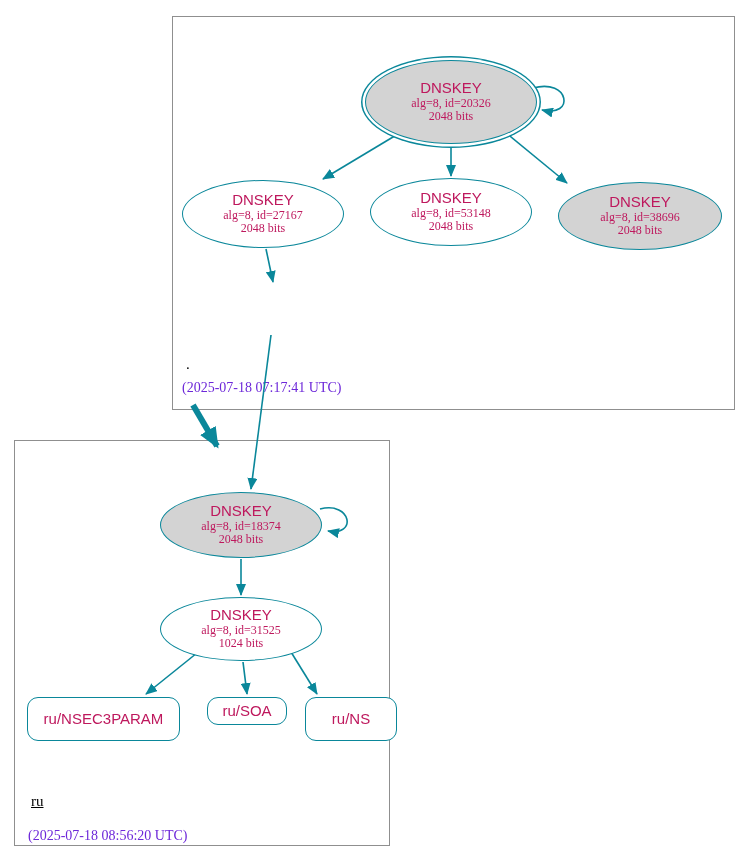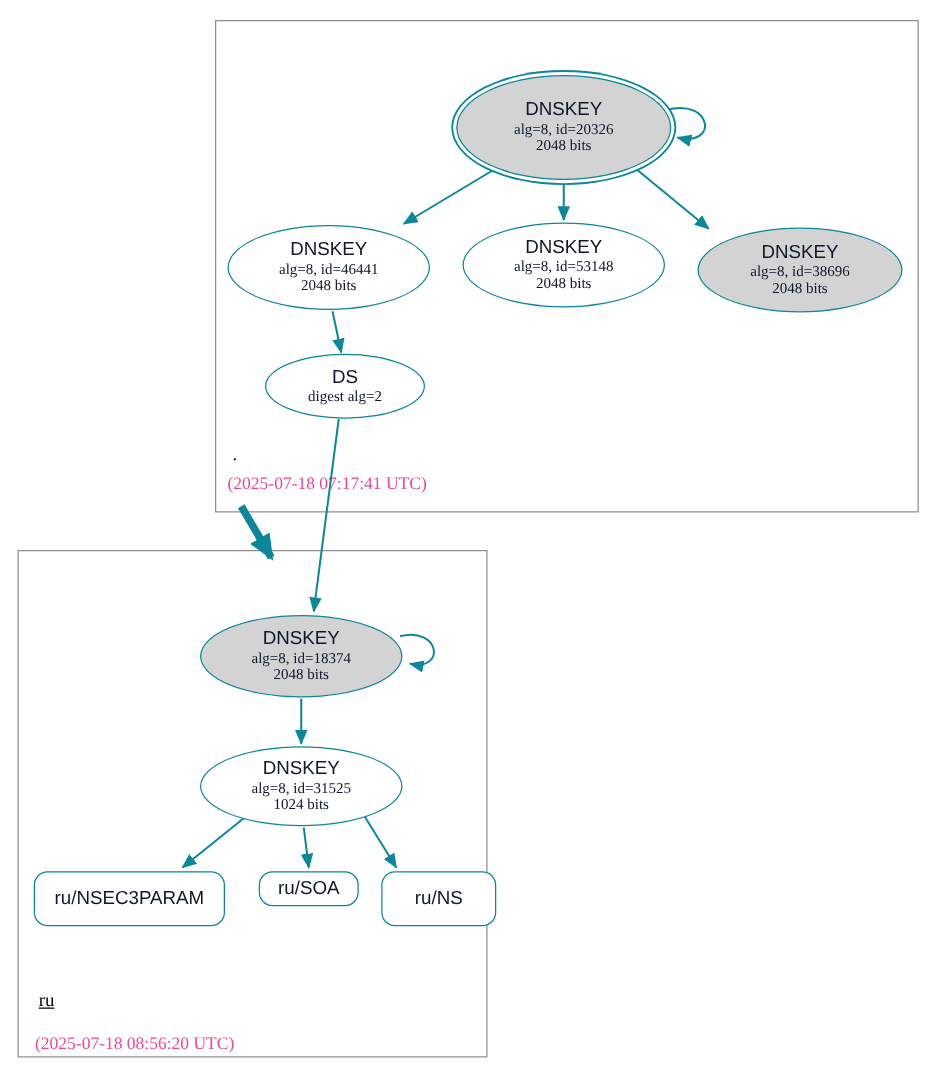--- a/index.html
+++ b/index.html
@@ -21,37 +21,37 @@
     z-index:2; pointer-events:none;
   }
   .node {
     position:absolute;
     z-index:3;
     display:flex; flex-direction:column;
     align-items:center; justify-content:center;
     text-align:center;
     border:1.5px solid #0a879a;
     background:#ffffff;
-    color:#0f172a;
+    color:#be185d;
     box-sizing:border-box;
     line-height:1.12;
   }
   .ellipse { border-radius:50%; }
   .rrset  { border-radius:11px; font-family:"Liberation Sans", sans-serif; font-size:15px;align-items:center; }
   .gray   { background:#d3d3d3; }
   .double { box-shadow:0 0 0 2.5px #ffffff, 0 0 0 4px #0a879a; }
   .ntitle  { font-family:"Liberation Sans", sans-serif; font-size:15px; }
   .ndetail { font-family:"Liberation Serif", serif; font-size:12px; }
   .zone-name {
     position:absolute; z-index:2;
     font-family:"Liberation Serif", serif; font-size:15px; color:#000;
   }
   .zone-ts {
     position:absolute; z-index:2;
-    font-family:"Liberation Serif", serif; font-size:14px; color:#ec4899;
+    font-family:"Liberation Serif", serif; font-size:14px; color:#6d28d9;
   }
 </style>
 </head>
 <body>
 
 <div id="canvas">
 
   <div class="cluster" style="left:172px; top:16px; width:561px; height:392px;"></div>
   <div class="cluster" style="left:14px; top:440px; width:374px; height:404px;"></div>
 
@@ -86,40 +86,36 @@
   </svg>
 
   <div class="node ellipse gray double" style="left:365px; top:60px; width:172px; height:84px;">
     <div class="ntitle">DNSKEY</div>
     <div class="ndetail">alg=8, id=20326</div>
     <div class="ndetail">2048 bits</div>
   </div>
 
   <div class="node ellipse" style="left:182px; top:180px; width:162px; height:68px;">
     <div class="ntitle">DNSKEY</div>
-    <div class="ndetail">alg=8, id=46441</div>
+    <div class="ndetail">alg=8, id=27167</div>
     <div class="ndetail">2048 bits</div>
   </div>
 
   <div class="node ellipse" style="left:370px; top:178px; width:162px; height:68px;">
     <div class="ntitle">DNSKEY</div>
     <div class="ndetail">alg=8, id=53148</div>
     <div class="ndetail">2048 bits</div>
   </div>
 
   <div class="node ellipse gray" style="left:558px; top:182px; width:164px; height:68px;">
     <div class="ntitle">DNSKEY</div>
     <div class="ndetail">alg=8, id=38696</div>
     <div class="ndetail">2048 bits</div>
   </div>
 
-  <div class="node ellipse" style="left:212px; top:283px; width:128px; height:52px;">
-    <div class="ntitle">DS</div>
-    <div class="ndetail">digest alg=2</div>
-  </div>
 
   <div class="node ellipse gray" style="left:160px; top:492px; width:162px; height:66px;">
     <div class="ntitle">DNSKEY</div>
     <div class="ndetail">alg=8, id=18374</div>
     <div class="ndetail">2048 bits</div>
   </div>
 
   <div class="node ellipse" style="left:160px; top:597px; width:162px; height:64px;">
     <div class="ntitle">DNSKEY</div>
     <div class="ndetail">alg=8, id=31525</div>

